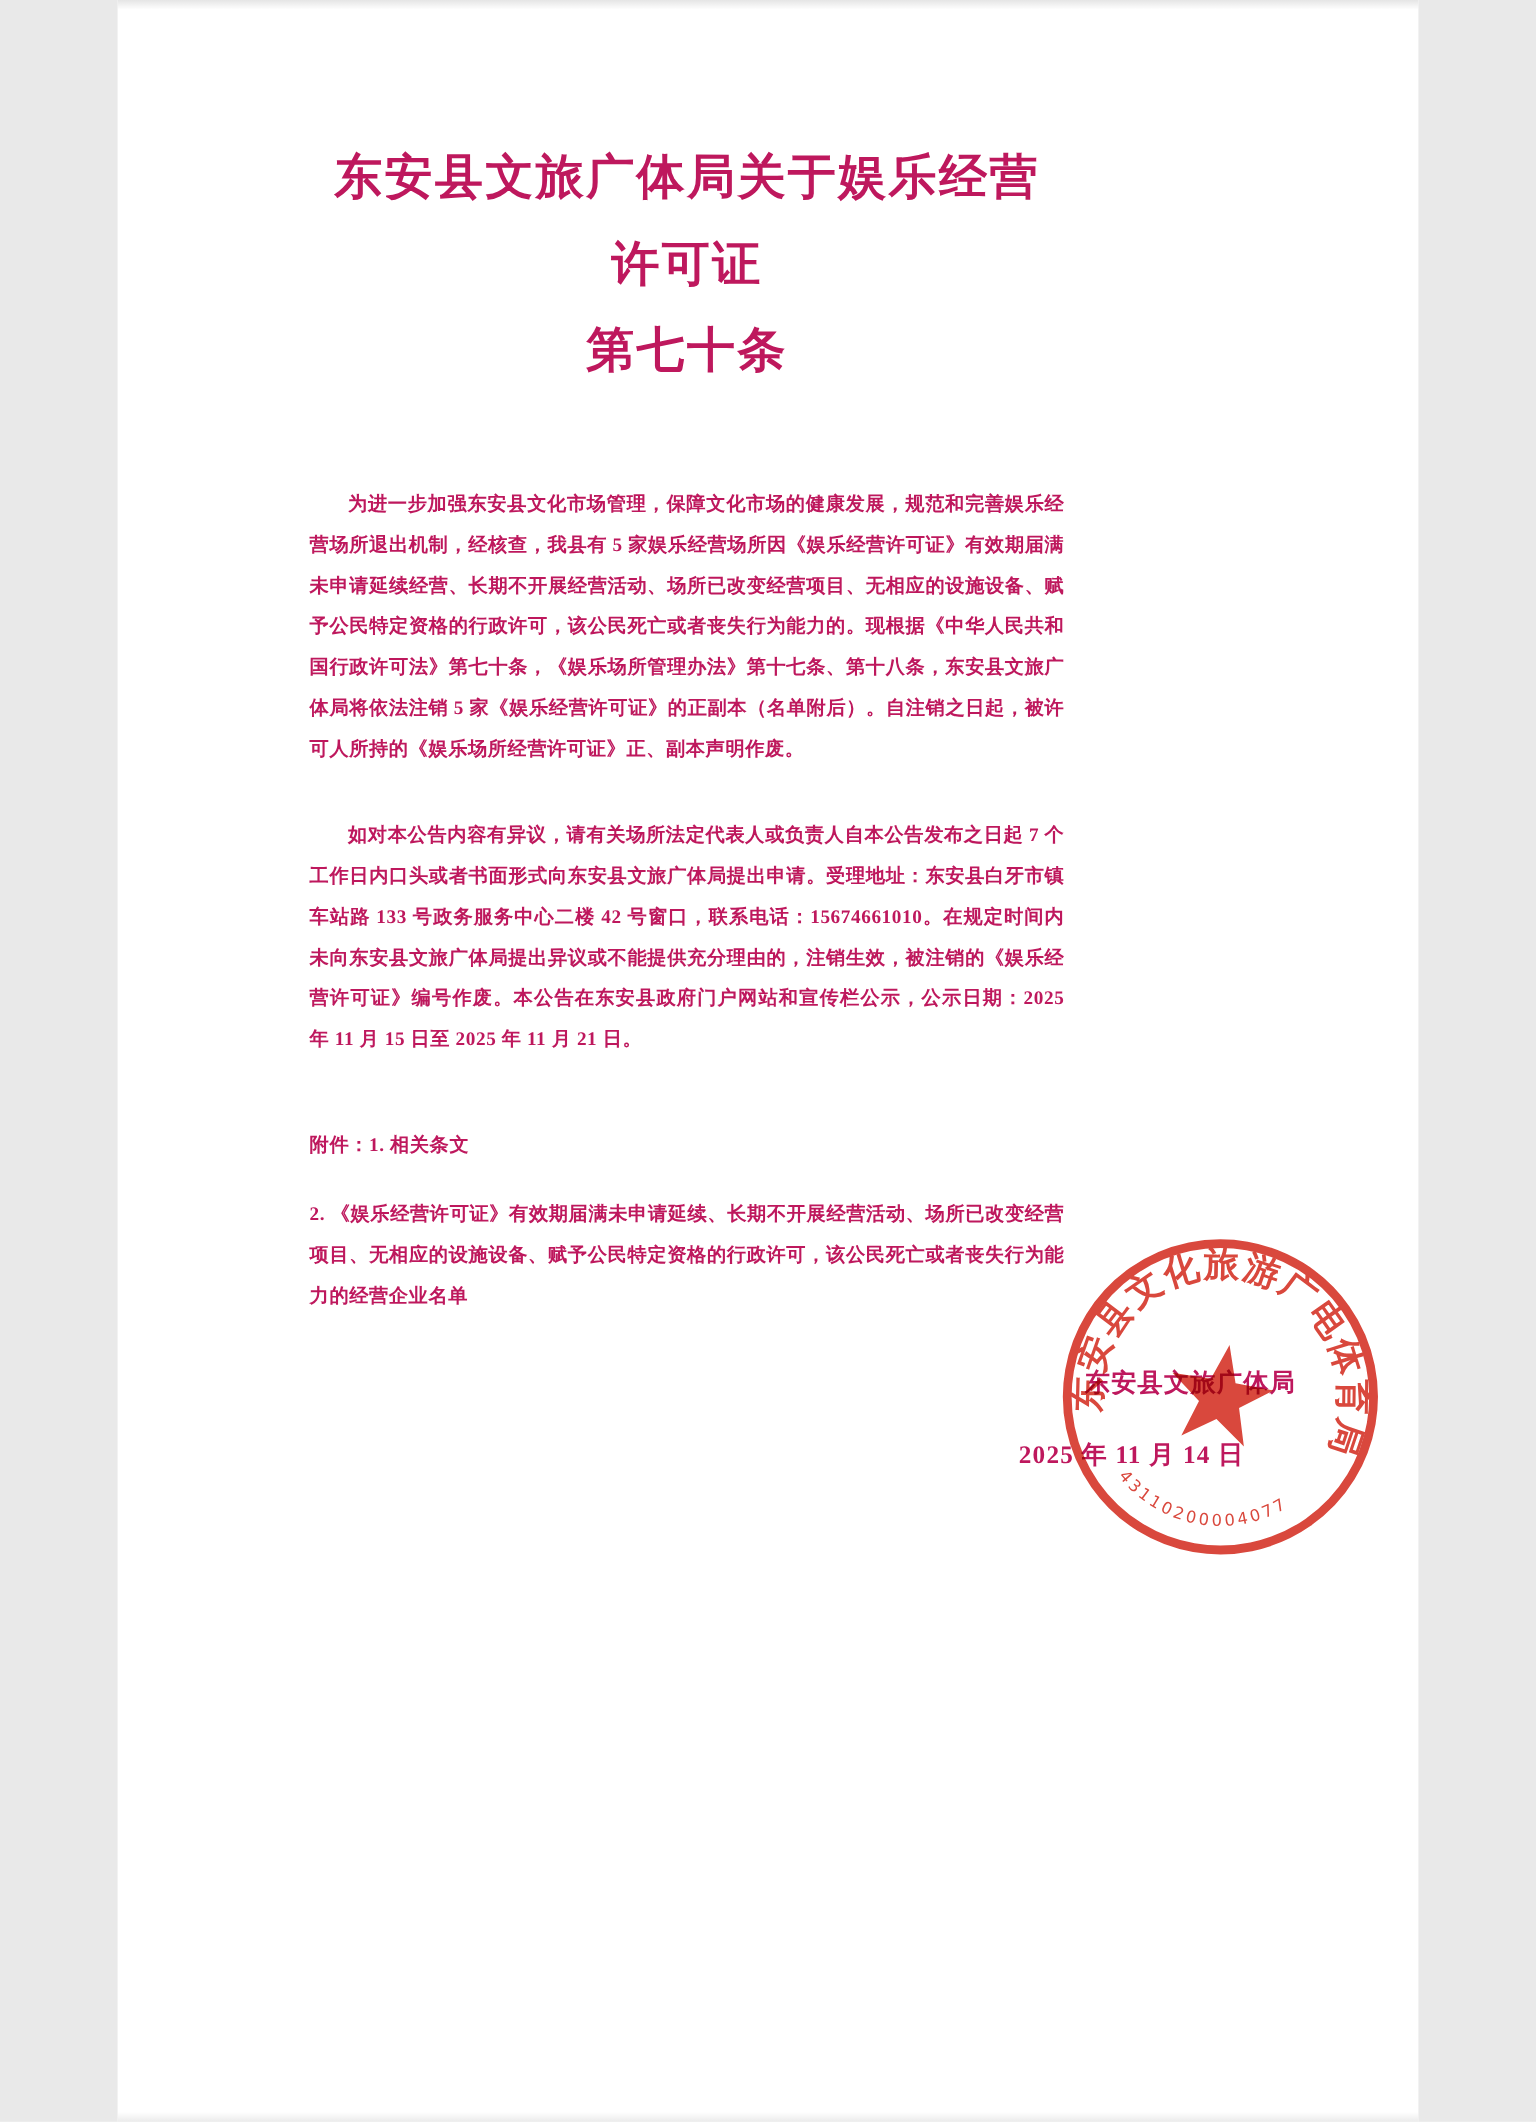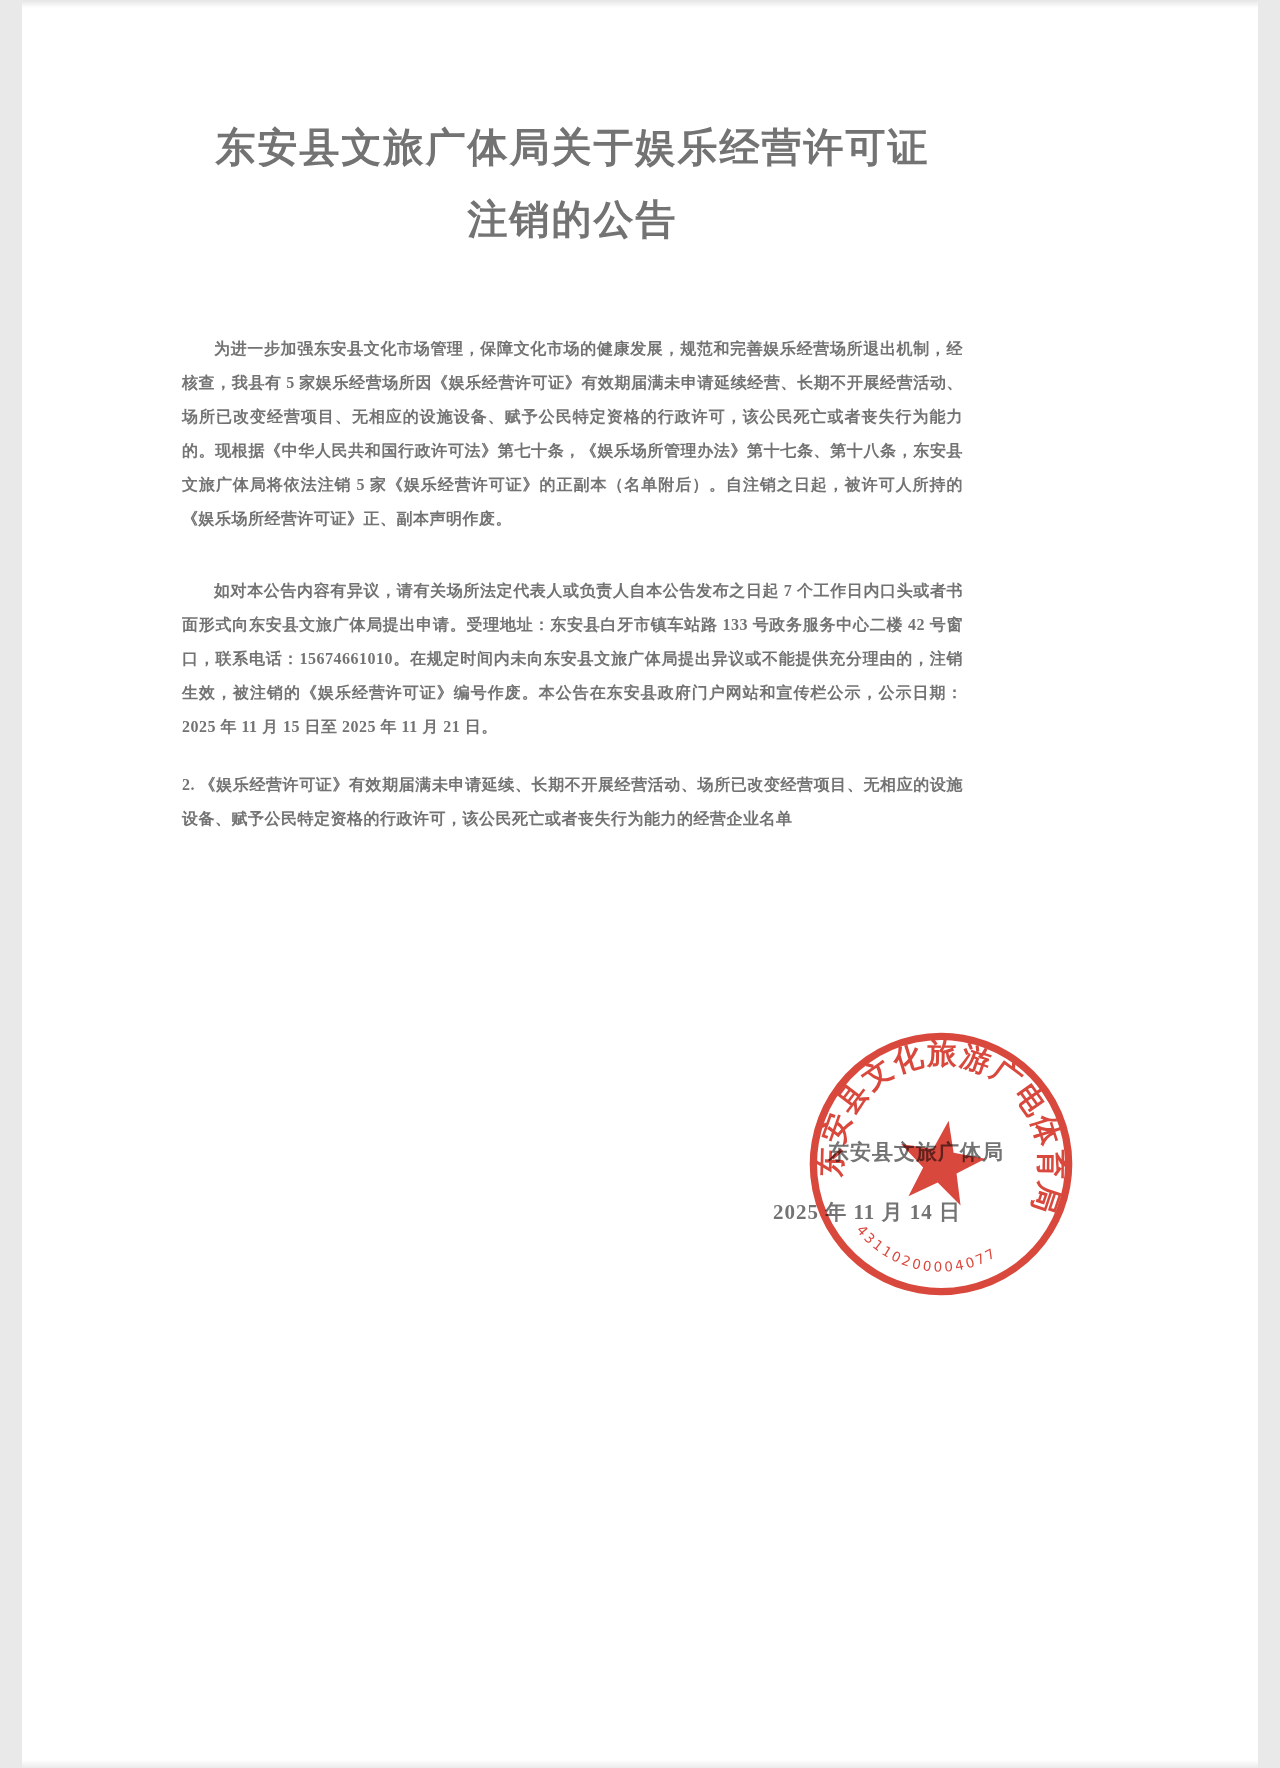--- a/index.html
+++ b/index.html
@@ -1,24 +1,24 @@
 <!DOCTYPE html>
 <html><head>
 <meta charset="utf-8">
 <style>
   * { margin:0; padding:0; box-sizing:border-box; }
   html, body { background:#e9e9e9; }
   .page {
     position:relative;
-    width:1236px;
+    width:1084px;
     height:1768px;
     margin:0 auto;
     background:#ffffff;
     font-family:"Liberation Serif", serif;
-    color:#737373;
+    color:#be185d;
     overflow:hidden;
   }
   .page::before {
     content:"";
     position:absolute; left:0; top:0; width:100%; height:8px;
     background:linear-gradient(to bottom, rgba(0,0,0,0.10), rgba(0,0,0,0));
   }
   .page::after {
     content:"";
     position:absolute; left:0; bottom:0; width:100%; height:8px;
@@ -76,27 +76,28 @@
 </style>
 </head>
 <body>
 
 <div class="page">
 
   <div class="content">
 
     <h1 class="doc-title">
       <span class="title-line">东安县文旅广体局关于娱乐经营许可证</span>
-      <span class="title-line">注销的公告</span>
+      <span class="title-line">第七十条</span>
     </h1>
 
     <p class="body indent para1">为进一步加强东安县文化市场管理，保障文化市场的健康发展，规范和完善娱乐经营场所退出机制，经核查，我县有 5 家娱乐经营场所因《娱乐经营许可证》有效期届满未申请延续经营、长期不开展经营活动、场所已改变经营项目、无相应的设施设备、赋予公民特定资格的行政许可，该公民死亡或者丧失行为能力的。现根据《中华人民共和国行政许可法》第七十条，《娱乐场所管理办法》第十七条、第十八条，东安县文旅广体局将依法注销 5 家《娱乐经营许可证》的正副本（名单附后）。自注销之日起，被许可人所持的《娱乐场所经营许可证》正、副本声明作废。</p>
 
     <p class="body indent para2">如对本公告内容有异议，请有关场所法定代表人或负责人自本公告发布之日起 7 个工作日内口头或者书面形式向东安县文旅广体局提出申请。受理地址：东安县白牙市镇车站路 133 号政务服务中心二楼 42 号窗口，联系电话：15674661010。在规定时间内未向东安县文旅广体局提出异议或不能提供充分理由的，注销生效，被注销的《娱乐经营许可证》编号作废。本公告在东安县政府门户网站和宣传栏公示，公示日期：2025 年 11 月 15 日至 2025 年 11 月 21 日。</p>
 
+    <p class="body attach1">附件：1. 相关条文</p>
 
     <p class="body attach2">2. 《娱乐经营许可证》有效期届满未申请延续、长期不开展经营活动、场所已改变经营项目、无相应的设施设备、赋予公民特定资格的行政许可，该公民死亡或者丧失行为能力的经营企业名单</p>
 
   </div>
 
   <div class="sign-name">东安县文旅广体局</div>
   <div class="sign-date">2025 年 11 月 14 日</div>
 
   <div class="seal">
     <svg viewBox="0 0 260 260" xmlns="http://www.w3.org/2000/svg" xmlns:xlink="http://www.w3.org/1999/xlink">

